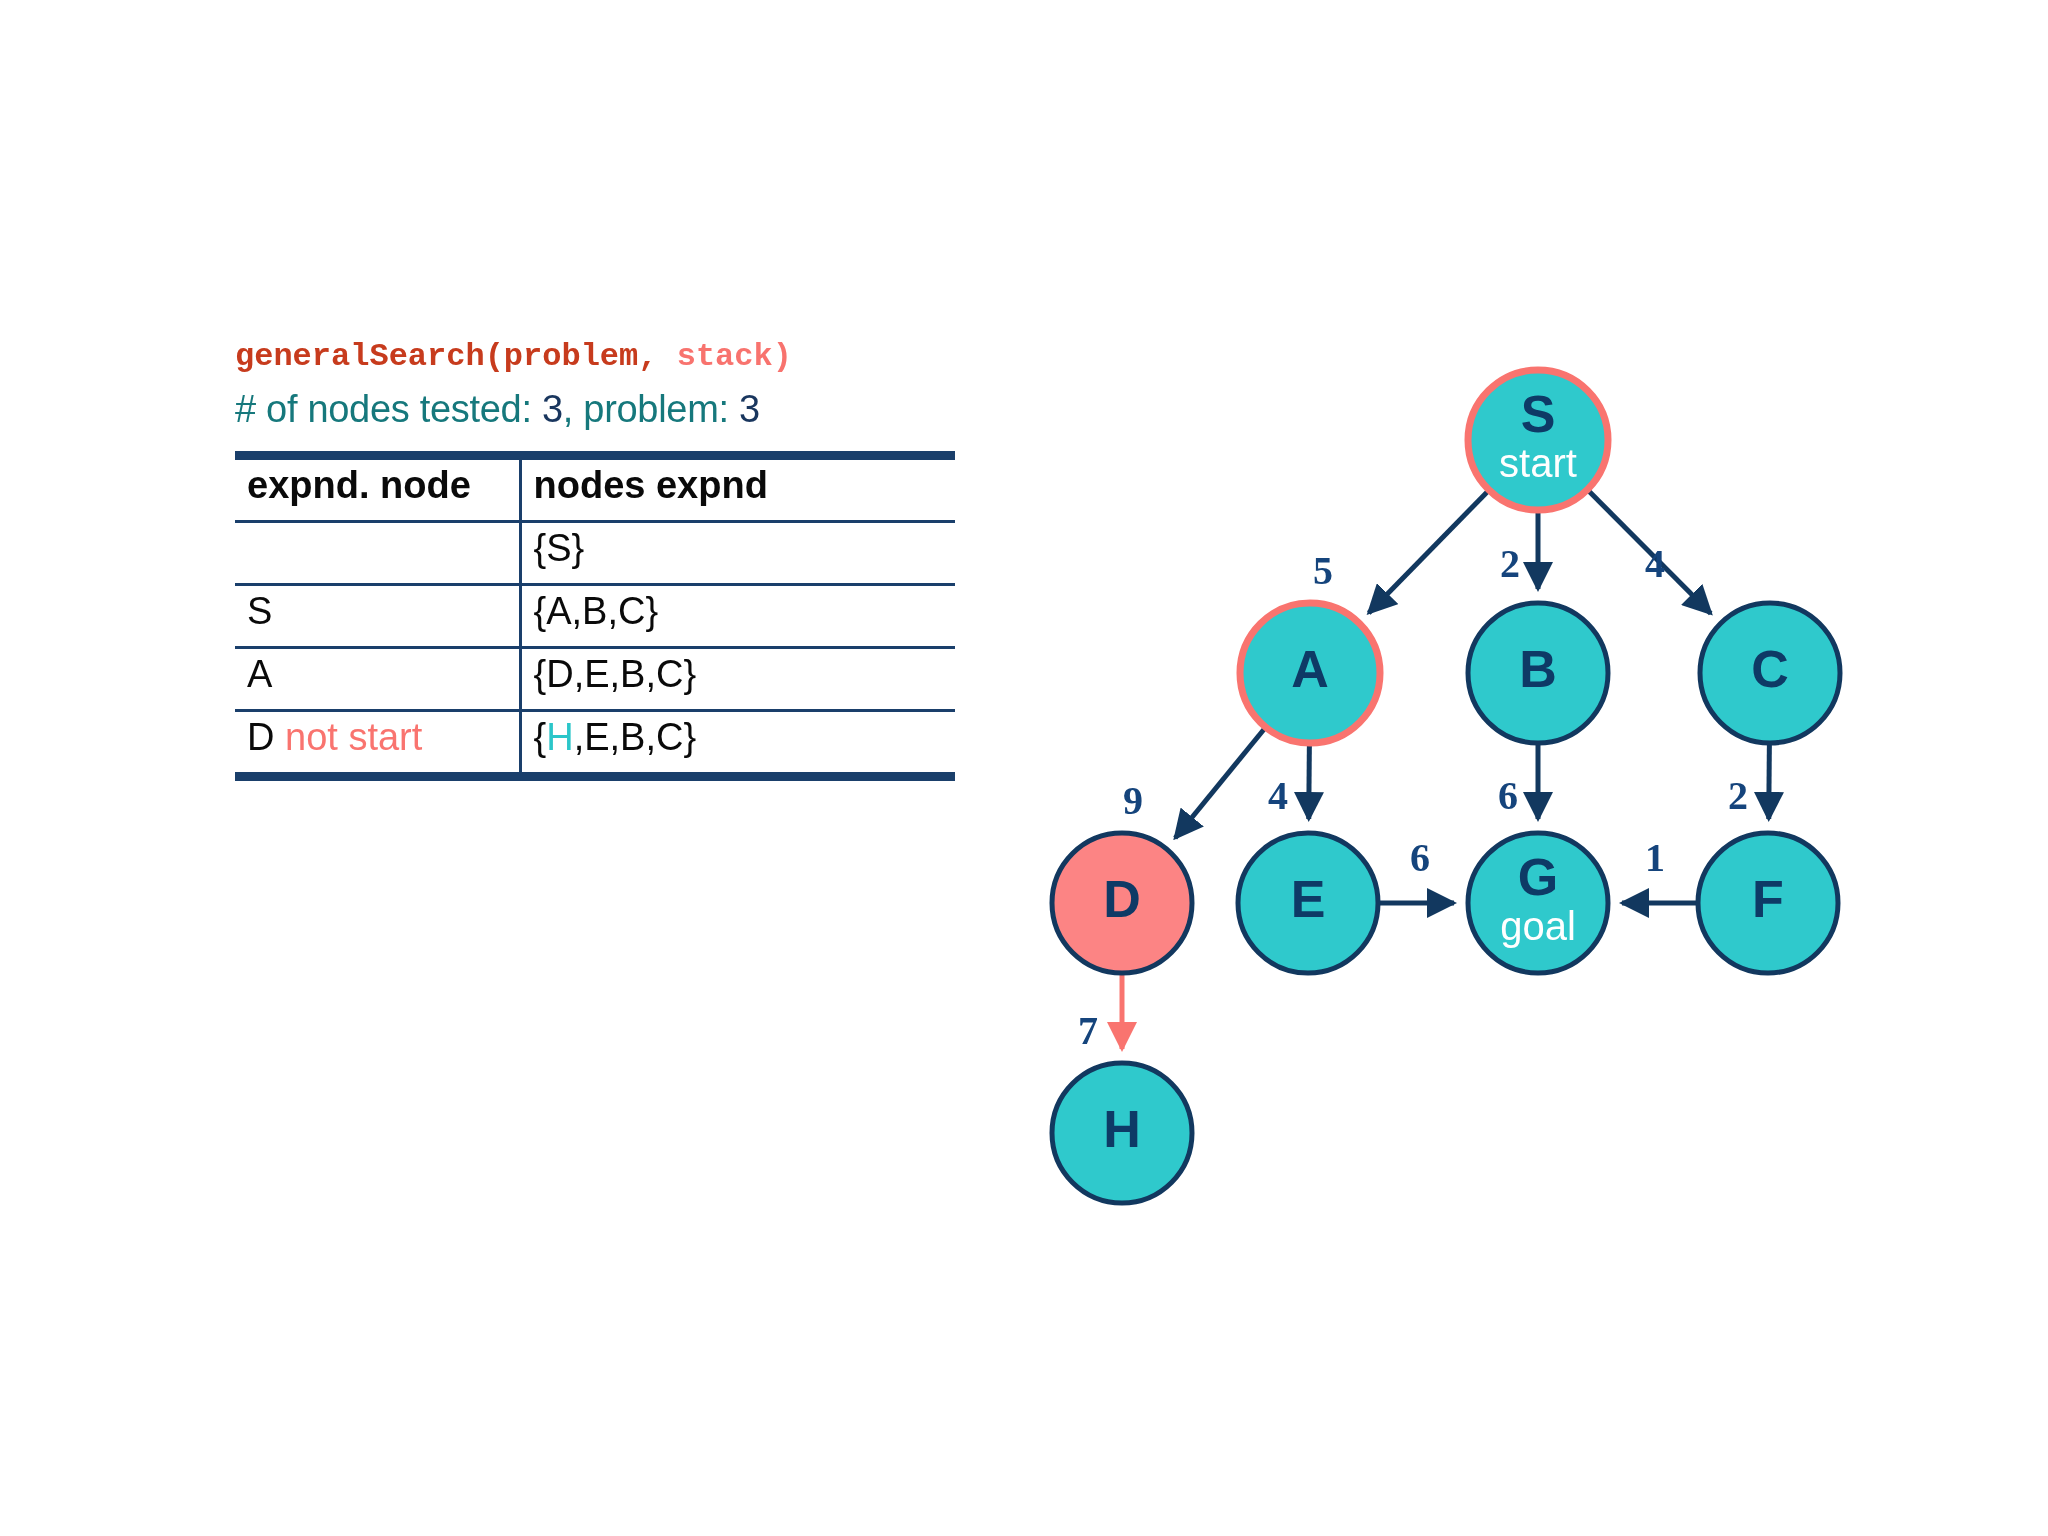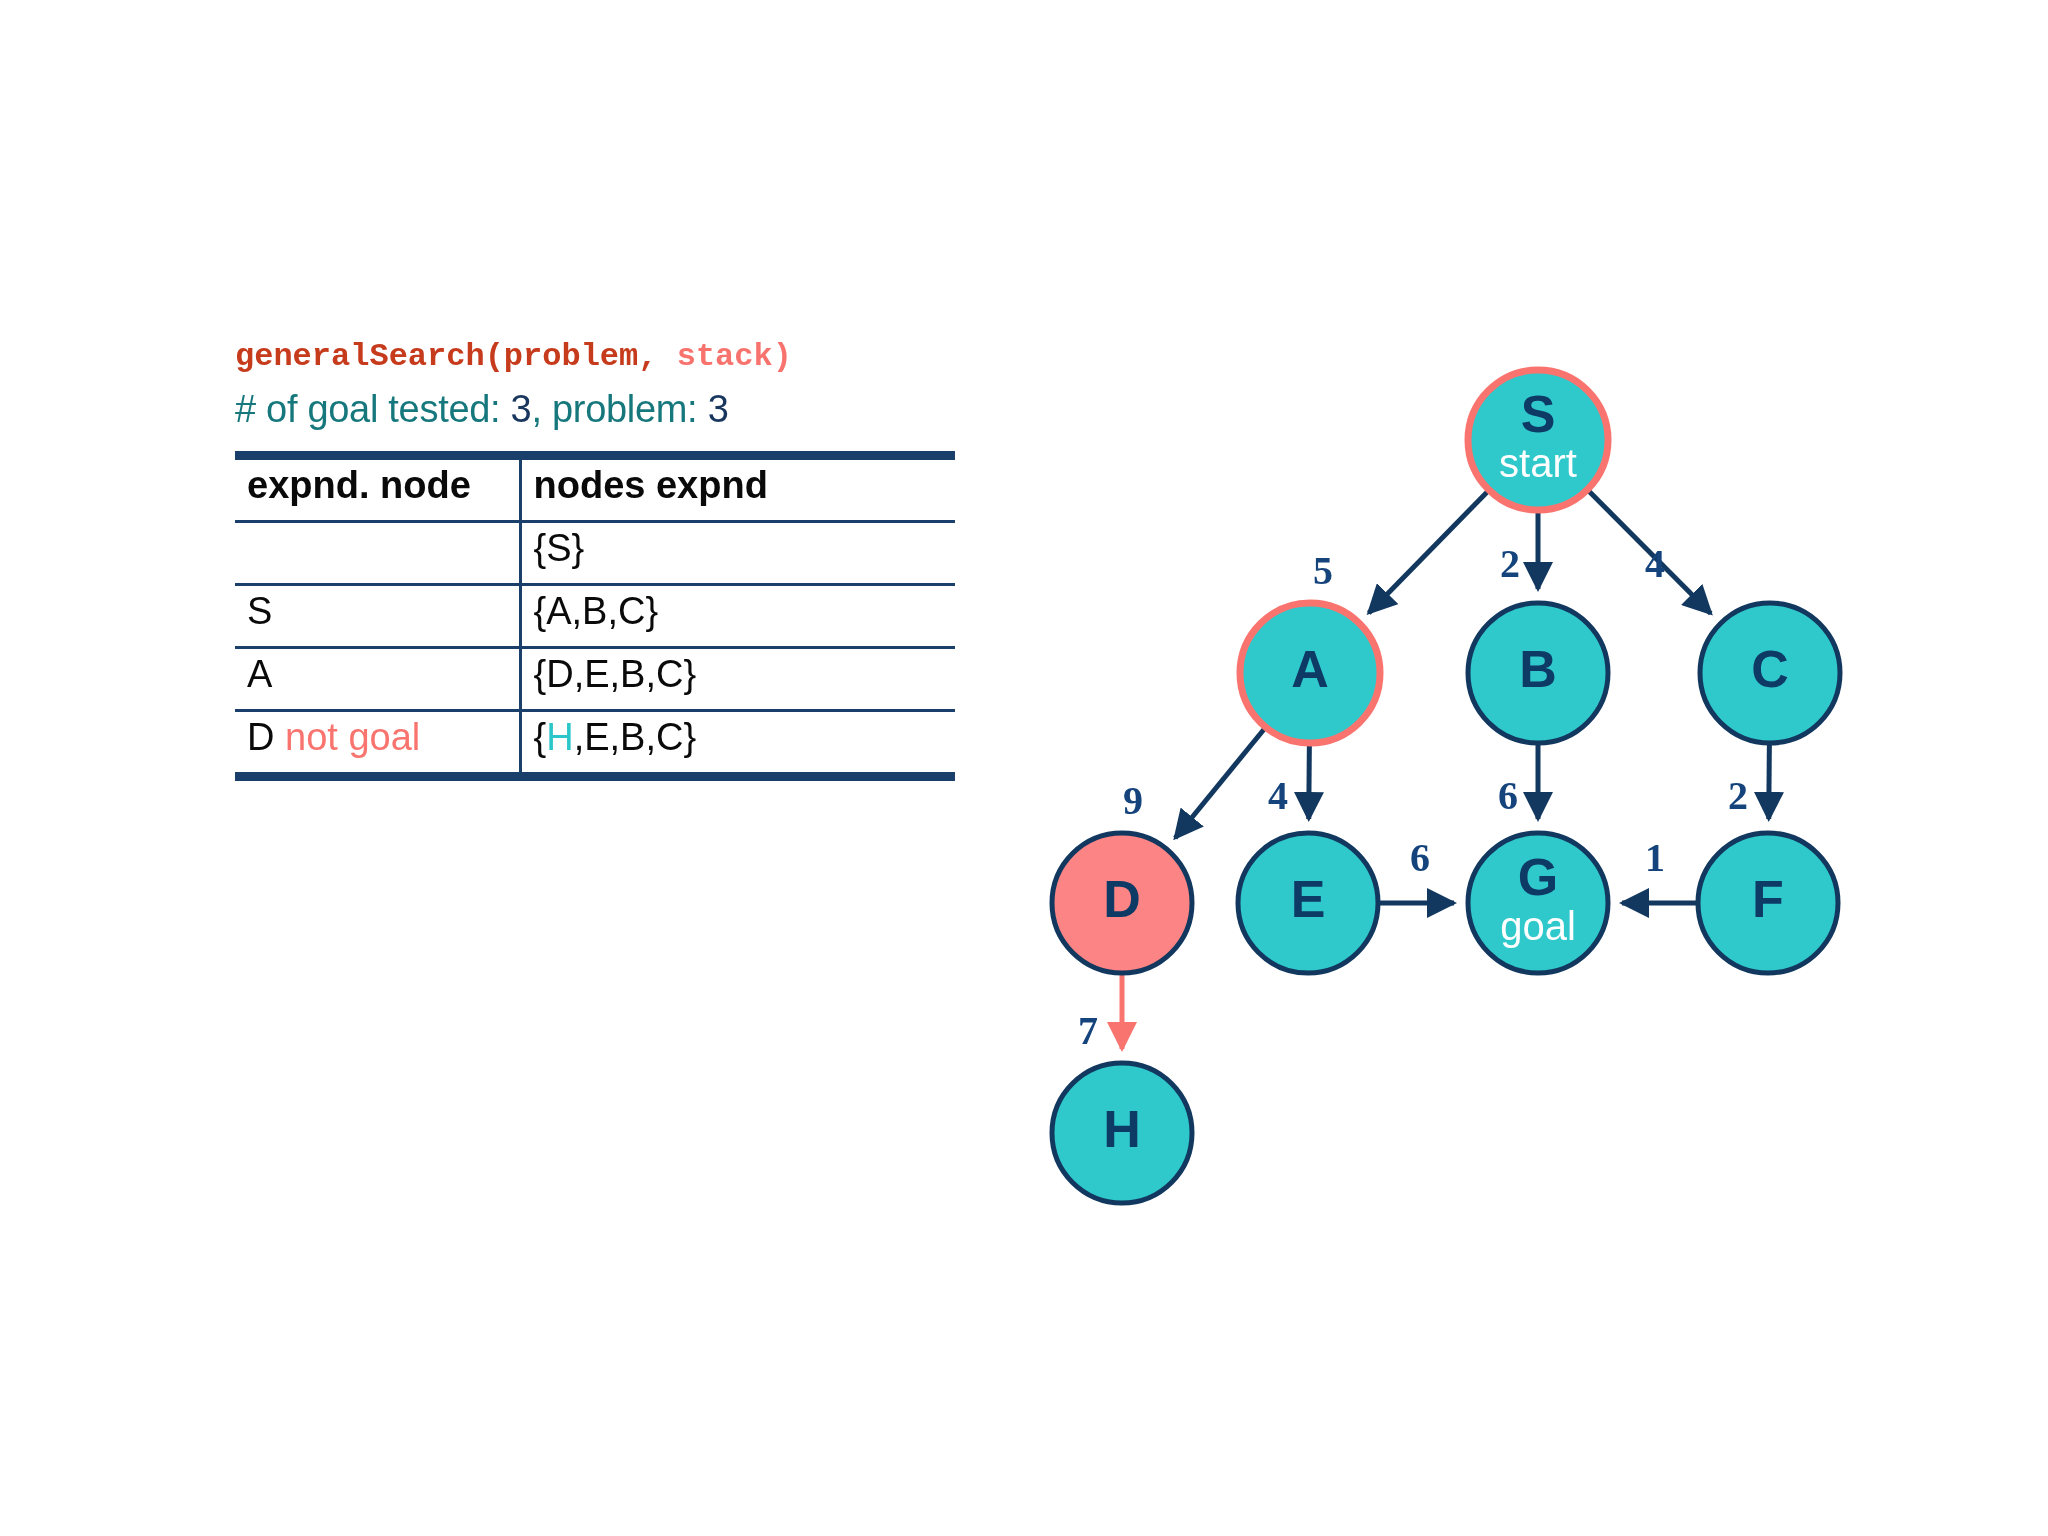--- a/index.html
+++ b/index.html
@@ -74,21 +74,21 @@
 </head>
 <body>
 
 <div id="left-panel">
 
   <div id="algo-title">
     <span class="t-main">generalSearch(problem,</span><span class="t-accent"> stack)</span>
   </div>
 
   <div id="stats-line">
-    <span># of goal tested: </span><span class="num">3</span><span>, problem: </span><span class="num">3</span>
+    <span># of nodes tested: </span><span class="num">3</span><span>, problem: </span><span class="num">3</span>
   </div>
 
   <table id="trace-table">
     <colgroup>
         <col class="col-a">
         <col>
       </colgroup>
     <thead>
       <tr class="thick-top">
         <th class="col-a">expnd. node</th>
@@ -102,21 +102,21 @@
       </tr>
       <tr>
         <td class="col-a"><span>S</span><span class="pink-note"></span></td>
         <td><span>{</span><span class="teal-letter"></span><span>A,B,C}</span></td>
       </tr>
       <tr>
         <td class="col-a"><span>A</span><span class="pink-note"></span></td>
         <td><span>{</span><span class="teal-letter"></span><span>D,E,B,C}</span></td>
       </tr>
       <tr class="last-row">
-        <td class="col-a"><span>D</span><span class="pink-note"> not goal</span></td>
+        <td class="col-a"><span>D</span><span class="pink-note"> not start</span></td>
         <td><span>{</span><span class="teal-letter">H</span><span>,E,B,C}</span></td>
       </tr>
     </tbody>
   </table>
 </div>
 
 <div id="graph-area">
   <svg id="graph-svg" width="2048" height="1536" viewBox="0 0 2048 1536" xmlns="http://www.w3.org/2000/svg">
     <defs>
       <marker id="arw-navy" viewBox="0 0 10 10" refX="9" refY="5" markerWidth="6" markerHeight="6" orient="auto-start-reverse">

